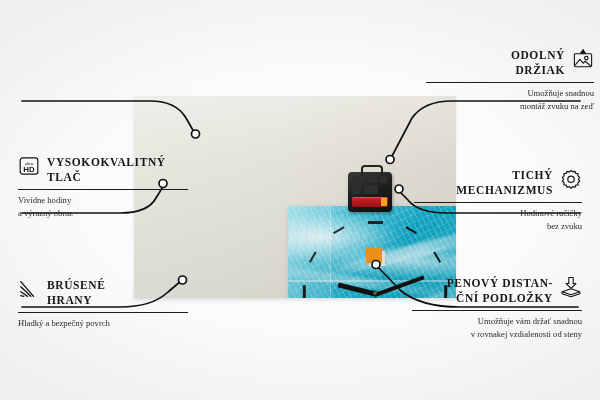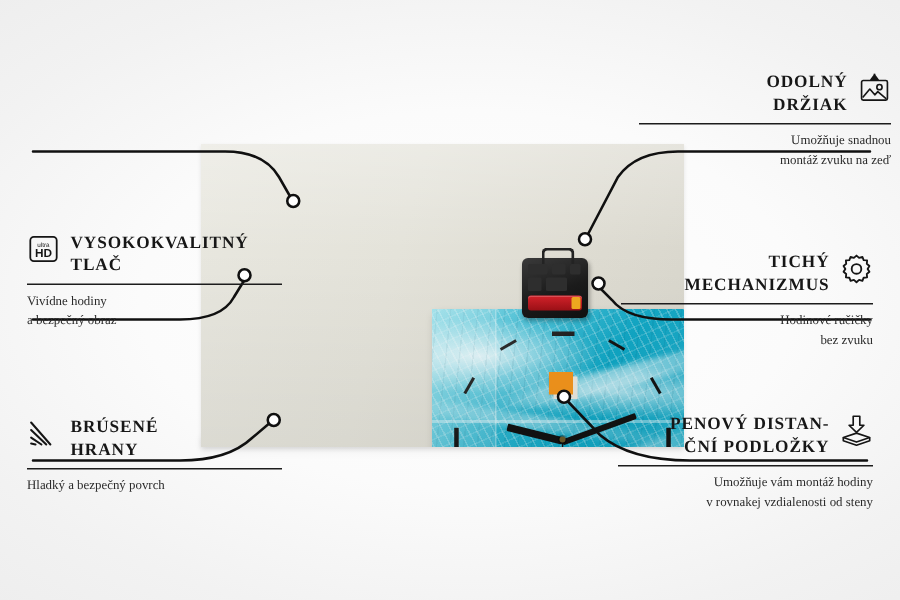--- a/index.html
+++ b/index.html
@@ -232,21 +232,21 @@
         </svg>
       </span>
       <div class="title">
         <div>VYSOKOKVALITNÝ</div>
         <div>TLAČ</div>
       </div>
     </div>
     <div class="rule"></div>
     <div class="desc">
       <div>Vivídne hodiny</div>
-      <div>a bezpečný obraz</div>
+      <div>a výrazný obraz</div>
     </div>
   </div>
 
   <div class="feat f-edge">
     <div class="head">
       <span class="ico">
         <svg viewBox="0 0 24 24" width="22" height="22" stroke="#151515" stroke-width="1.5" stroke-linecap="round">
           <path d="M3 4 L17 20"></path>
             <path d="M3 9.5 L14 20"></path>
             <path d="M3 15 L10.5 20"></path>
@@ -316,18 +316,18 @@
           <path d="M2.4 17.1 V19.4 L12 22.7 L21.6 19.4 V17.1"></path>
         </svg>
       </span>
       <div class="title">
         <div>PENOVÝ DISTAN-</div>
         <div>ČNÍ PODLOŽKY</div>
       </div>
     </div>
     <div class="rule"></div>
     <div class="desc">
-      <div>Umožňuje vám montáž hodiny</div>
+      <div>Umožňuje vám držať snadnou</div>
       <div>v rovnakej vzdialenosti od steny</div>
     </div>
   </div>
 
 </div>
 
 </body></html>

